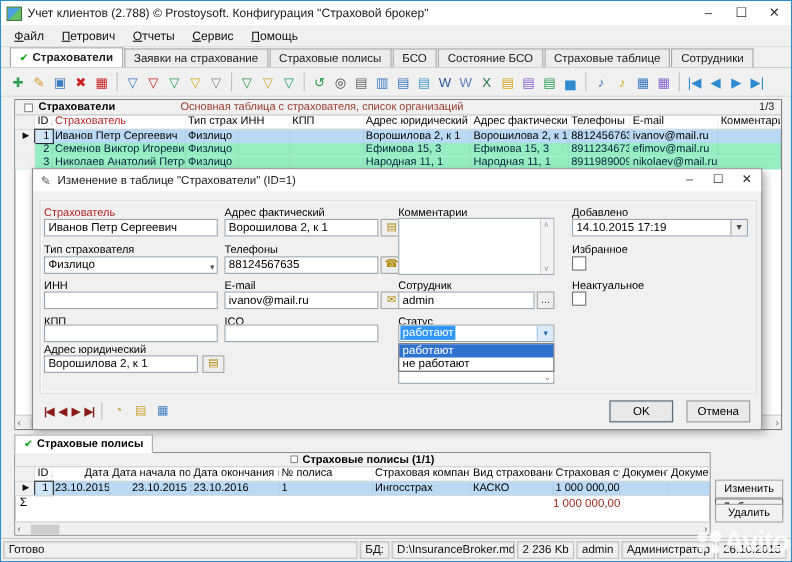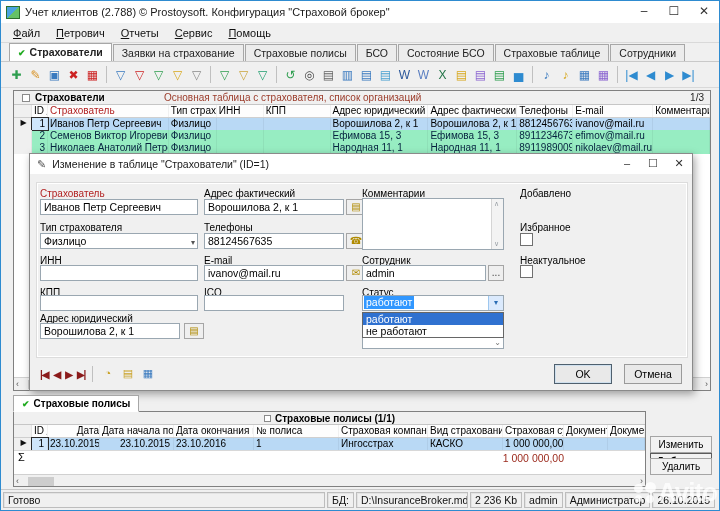--- a/index.html
+++ b/index.html
@@ -338,20 +338,24 @@
     </div>
     <div class="ddlist" style="left:332px; top:158px; width:142px;" id="status-list">
         <div class="ddopt hl">работают</div>
         <div class="ddopt">не работают</div>
       </div>
     <div class="ftext" style="left:332px; top:183px; width:142px; height:12px;">
       <span style="position:absolute; right:2px; top:0; font-size:8px; color:#777;">⌄</span>
     </div>
 
     <span class="flabel" style="left:490px; top:34px;">Добавлено</span>
+    <div class="finput" style="left:490px; top:45px; width:160px;">
+      <span>14.10.2015 17:19</span>
+      <span class="ibtn" style="right:-1px; left:auto; top:-1px; width:16px; height:16px; color:#444; font-size:8px;">▼</span>
+    </div>
 
     <span class="flabel" style="left:490px; top:68px;">Избранное</span>
     <span class="checkbox" style="left:490px; top:79px;"></span>
 
     <span class="flabel" style="left:490px; top:101px;">Неактуальное</span>
     <span class="checkbox" style="left:490px; top:111px;"></span>
 
     <div class="dfoot">
       <span class="recnav">|◀</span>
       <span class="recnav">◀</span>

